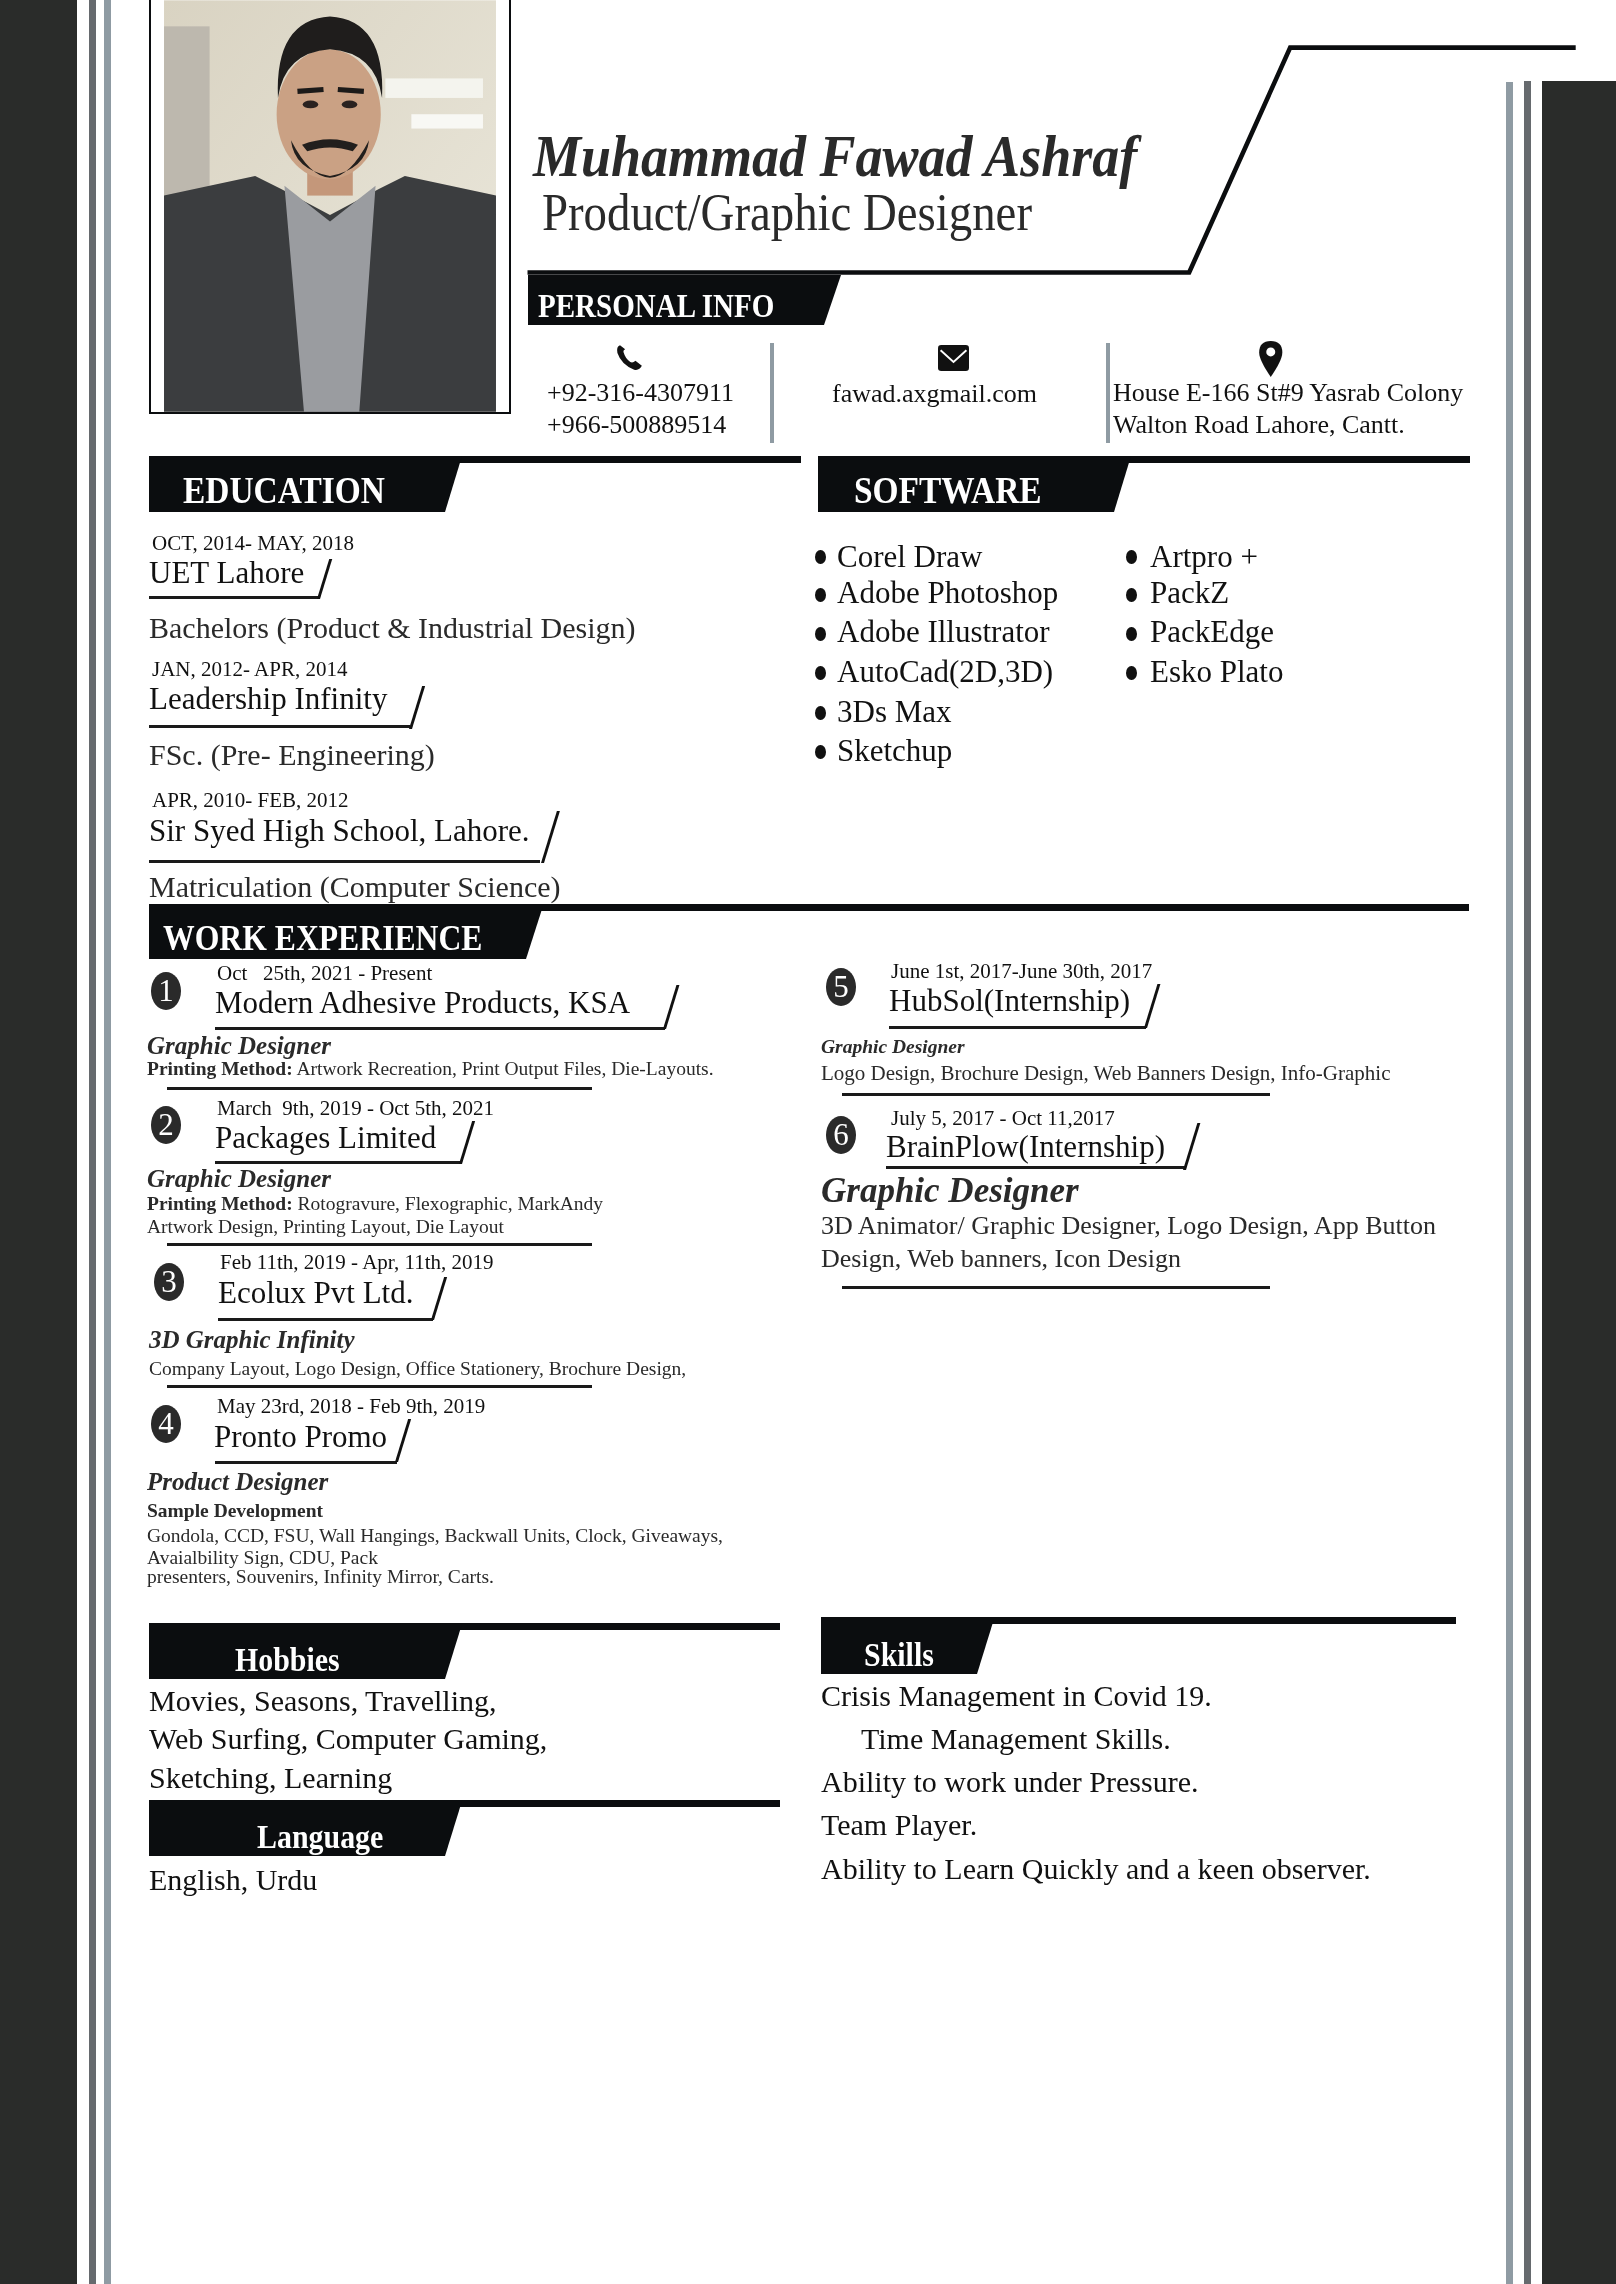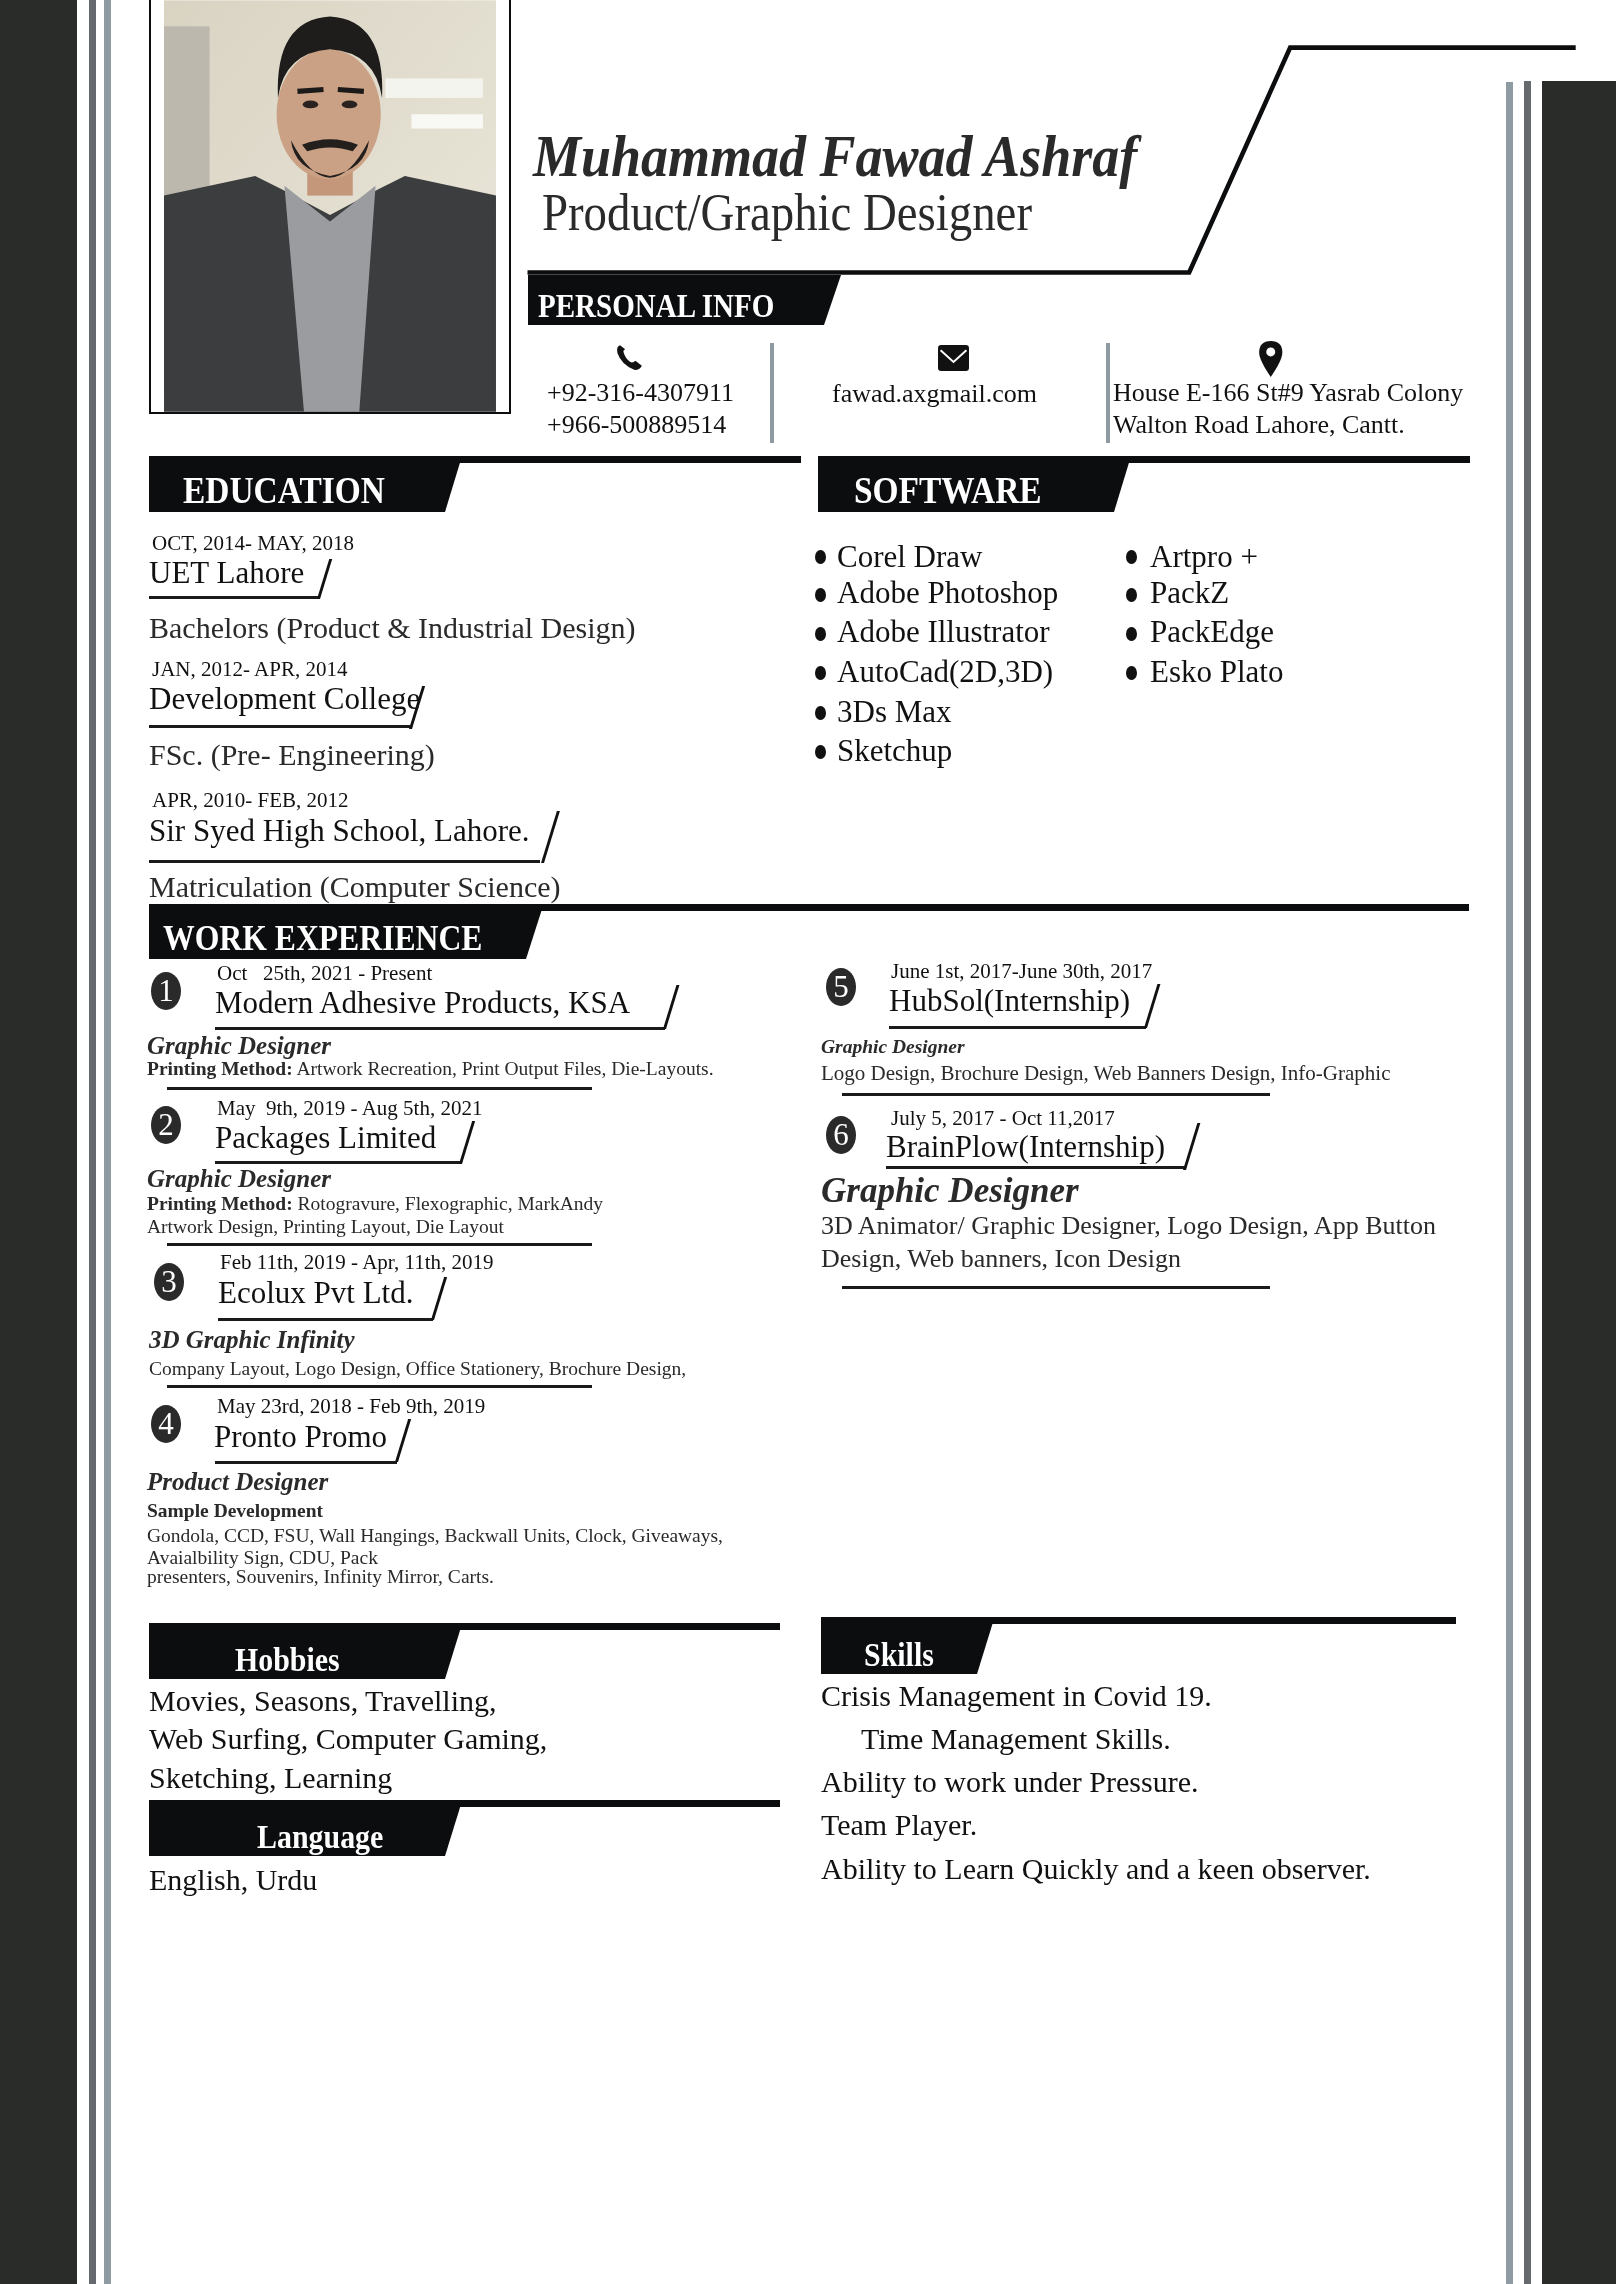--- a/index.html
+++ b/index.html
@@ -109,21 +109,21 @@
   <span>EDUCATION</span>
 </div>
 
 <div class="txt" style="left:152px;top:533px;font-size:21px;">OCT, 2014- MAY, 2018</div>
 <div class="txt" style="left:149px;top:557px;font-size:31px;">UET Lahore</div>
 <div class="uline" style="left:149px;top:596px;width:169px;"></div>
 <div class="slash" style="left:317px;top:559px;height:40px;transform:skewX(-17deg);"></div>
 <div class="txt" style="left:149px;top:613px;font-size:30px;color:#2a2a2a;">Bachelors (Product &amp; Industrial Design)</div>
 
 <div class="txt" style="left:152px;top:659px;font-size:21px;text-align:right;">JAN, 2012- APR, 2014</div>
-<div class="txt" style="left:149px;top:683px;font-size:31px;">Development College</div>
+<div class="txt" style="left:149px;top:683px;font-size:31px;">Leadership Infinity</div>
 <div class="uline" style="left:149px;top:725px;width:261px;"></div>
 <div class="slash" style="left:409px;top:686px;height:43px;transform:skewX(-17deg);"></div>
 <div class="txt" style="left:149px;top:740px;font-size:30px;color:#2a2a2a;">FSc. (Pre- Engineering)</div>
 
 <div class="txt" style="left:152px;top:790px;font-size:21px;">APR, 2010- FEB, 2012</div>
 <div class="txt" style="left:149px;top:815px;font-size:31px;">Sir Syed High School, Lahore.</div>
 <div class="uline" style="left:149px;top:860px;width:391px;"></div>
 <div class="slash" style="left:541px;top:811px;height:52px;transform:skewX(-17deg);"></div>
 <div class="txt" style="left:149px;top:872px;font-size:30px;color:#2a2a2a;">Matriculation (Computer Science)</div>
 
@@ -170,21 +170,21 @@
   <div class="slash" style="left:663px;top:985px;height:44px;transform:skewX(-17deg);"></div>
   <div class="txt" style="left:147px;top:1033px;font-size:25px;font-style:italic;font-weight:bold;color:#2a2a2a;">Graphic Designer</div>
   <div class="txt" style="left:147px;top:1059px;font-size:19.5px;color:#2a2a2a;">
     <b>Printing Method:</b> <span>Artwork Recreation, Print Output Files, Die-Layouts.</span>
   </div>
   <div class="uline" style="left:167px;top:1087px;width:425px;height:2.6px;"></div>
 </div>
 
 <div>
   <div class="num" style="left:151px;top:1106px;">2</div>
-  <div class="txt" style="left:217px;top:1098px;font-size:21px;white-space:pre;">May  9th, 2019 - Aug 5th, 2021</div>
+  <div class="txt" style="left:217px;top:1098px;font-size:21px;white-space:pre;">March  9th, 2019 - Oct 5th, 2021</div>
   <div class="txt" style="left:215px;top:1122px;font-size:31px;">Packages Limited</div>
   <div class="uline" style="left:215px;top:1161px;width:246px;"></div>
   <div class="slash" style="left:459px;top:1121px;height:43px;transform:skewX(-17deg);"></div>
   <div class="txt" style="left:147px;top:1166px;font-size:25px;font-style:italic;font-weight:bold;color:#2a2a2a;">Graphic Designer</div>
   <div class="txt" style="left:147px;top:1194px;font-size:19.5px;color:#2a2a2a;">
     <b>Printing Method:</b> <span>Rotogravure, Flexographic, MarkAndy</span>
   </div>
   <div class="txt" style="left:147px;top:1217px;font-size:19.5px;color:#2a2a2a;">Artwork Design, Printing Layout, Die Layout</div>
   <div class="uline" style="left:167px;top:1243px;width:425px;height:2.6px;"></div>
 </div>

